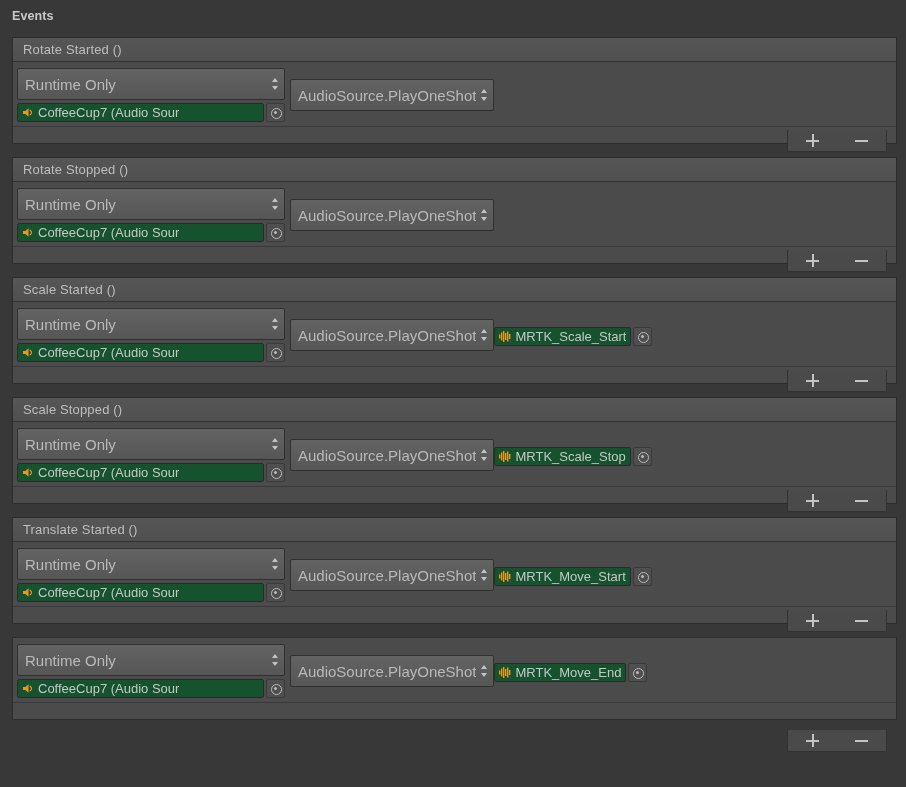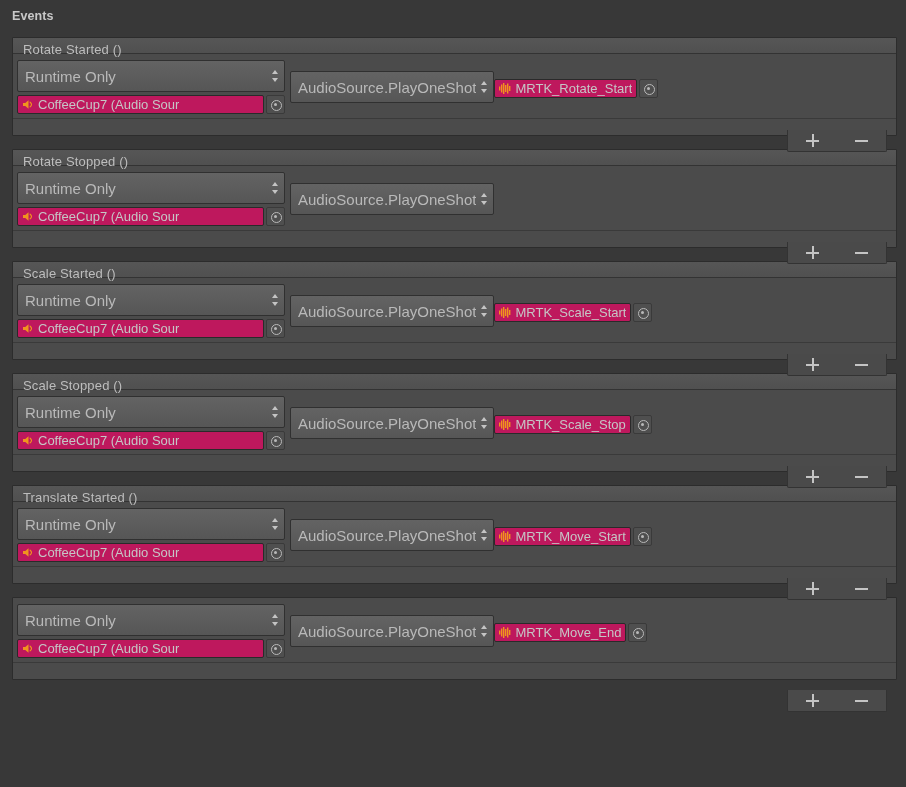--- a/index.html
+++ b/index.html
@@ -37,21 +37,21 @@
     margin: 0 9px 0 12px;
     background: #3c3c3c;
     border: 1px solid #2c2c2c;
     border-radius: 1px;
     position: relative;
   }
   .event-spacer { height: 13px; }
 
   
   .event-header {
-    height: 16px;
+    height: 24px;
     line-height: 24px;
     background: linear-gradient(#565656, #505050);
     border-bottom: 1px solid #333;
     padding-left: 10px;
     font-size: 13px;
     color: #bdbdbd;
     letter-spacing: 0.15px;
   }
 
   
@@ -102,21 +102,21 @@
     left: 2px;
     border-left: 3.5px solid transparent;
     border-right: 3.5px solid transparent;
   }
   .updown::before { top: 1px;  border-bottom: 4px solid #c4c4c4; }
   .updown::after  { bottom: 1px; border-top: 4px solid #c4c4c4; }
 
   
   .objfield {
     height: 19px;
-    background: #be185d;
+    background: #14532d;
     border: 1px solid #2a2a2a;
     border-radius: 2px;
     display: flex;
     align-items: center;
     padding: 0 4px 0 3px;
     font-size: 13px;
     color: #c6c6c6;
     flex: 1 1 auto;
     min-width: 0;
     overflow: hidden;
@@ -238,102 +238,149 @@
       </div>
     </div>
 
     <div class="listener-right">
       <div class="row">
         <div class="popup">
           <span class="popup-label">AudioSource.PlayOneShot</span>
           <span class="updown"></span>
         </div>
       </div>
+    </div>
+  </div>
+</div>
+    <div class="event-footer"></div>
+    <div class="plusminus" style="top: 92px;">
+      <div class="pm-btn">
+        <span class="plus-wrap"></span>
+      </div>
+      <div class="pm-btn">
+        <span class="bar-h"></span>
+      </div>
+    </div>
+  </div>
+  <div class="event-spacer"></div>
+
+  <div class="event-block">
+    <div class="event-header">Rotate Stopped ()</div>
+    <div class="listeners">
+  <div class="listener">
+    <div class="listener-left">
+      <div class="row">
+        <div class="popup">
+          <span class="popup-label">Runtime Only</span>
+          <span class="updown"></span>
+        </div>
+      </div>
+      <div class="row">
+        <div class="objfield">
+          <span class="icon">
+            <svg width="14" height="13" viewBox="0 0 14 13">
+              <path d="M2 5h2.3L7.5 2.2v8.6L4.3 8H2z" fill="#f0941e"></path>
+              <path d="M9.1 4.2c.9.7 1.4 1.7 1.4 2.3s-.5 1.6-1.4 2.3" stroke="#f0941e" stroke-width="1.1" fill="none" stroke-linecap="round"></path>
+            </svg>
+          </span>
+          <span class="obj-label">CoffeeCup7 (Audio Sour</span>
+        </div>
+        <div class="picker"></div>
+      </div>
+    </div>
+
+    <div class="listener-right">
+      <div class="row">
+        <div class="popup">
+          <span class="popup-label">AudioSource.PlayOneShot</span>
+          <span class="updown"></span>
+        </div>
+      </div>
+    </div>
+  </div>
+</div>
+    <div class="event-footer"></div>
+    <div class="plusminus" style="top: 92px;">
+      <div class="pm-btn">
+        <span class="plus-wrap"></span>
+      </div>
+      <div class="pm-btn">
+        <span class="bar-h"></span>
+      </div>
+    </div>
+  </div>
+  <div class="event-spacer"></div>
+
+  <div class="event-block">
+    <div class="event-header">Scale Started ()</div>
+    <div class="listeners">
+  <div class="listener">
+    <div class="listener-left">
+      <div class="row">
+        <div class="popup">
+          <span class="popup-label">Runtime Only</span>
+          <span class="updown"></span>
+        </div>
+      </div>
+      <div class="row">
+        <div class="objfield">
+          <span class="icon">
+            <svg width="14" height="13" viewBox="0 0 14 13">
+              <path d="M2 5h2.3L7.5 2.2v8.6L4.3 8H2z" fill="#f0941e"></path>
+              <path d="M9.1 4.2c.9.7 1.4 1.7 1.4 2.3s-.5 1.6-1.4 2.3" stroke="#f0941e" stroke-width="1.1" fill="none" stroke-linecap="round"></path>
+            </svg>
+          </span>
+          <span class="obj-label">CoffeeCup7 (Audio Sour</span>
+        </div>
+        <div class="picker"></div>
+      </div>
+    </div>
+
+    <div class="listener-right">
+      <div class="row">
+        <div class="popup">
+          <span class="popup-label">AudioSource.PlayOneShot</span>
+          <span class="updown"></span>
+        </div>
+      </div>
       <div class="row">
         <div class="objfield">
           <span class="icon">
             <svg width="14" height="13" viewBox="0 0 14 13">
               <g fill="#f0941e">
                 <rect x="1" y="4.5" width="1.4" height="4"></rect>
                 <rect x="3" y="2.5" width="1.4" height="8"></rect>
                 <rect x="5" y="1" width="1.4" height="11"></rect>
                 <rect x="7" y="3" width="1.4" height="7"></rect>
                 <rect x="9" y="1.5" width="1.4" height="10"></rect>
                 <rect x="11" y="4" width="1.4" height="5"></rect>
               </g>
             </svg>
           </span>
-          <span class="obj-label">MRTK_Rotate_Start</span>
+          <span class="obj-label">MRTK_Scale_Start</span>
         </div>
         <div class="picker"></div>
       </div>
     </div>
   </div>
 </div>
     <div class="event-footer"></div>
     <div class="plusminus" style="top: 92px;">
       <div class="pm-btn">
         <span class="plus-wrap"></span>
       </div>
       <div class="pm-btn">
         <span class="bar-h"></span>
       </div>
     </div>
   </div>
   <div class="event-spacer"></div>
 
   <div class="event-block">
-    <div class="event-header">Rotate Stopped ()</div>
-    <div class="listeners">
-  <div class="listener">
-    <div class="listener-left">
-      <div class="row">
-        <div class="popup">
-          <span class="popup-label">Runtime Only</span>
-          <span class="updown"></span>
-        </div>
-      </div>
-      <div class="row">
-        <div class="objfield">
-          <span class="icon">
-            <svg width="14" height="13" viewBox="0 0 14 13">
-              <path d="M2 5h2.3L7.5 2.2v8.6L4.3 8H2z" fill="#f0941e"></path>
-              <path d="M9.1 4.2c.9.7 1.4 1.7 1.4 2.3s-.5 1.6-1.4 2.3" stroke="#f0941e" stroke-width="1.1" fill="none" stroke-linecap="round"></path>
-            </svg>
-          </span>
-          <span class="obj-label">CoffeeCup7 (Audio Sour</span>
-        </div>
-        <div class="picker"></div>
-      </div>
-    </div>
-
-    <div class="listener-right">
-      <div class="row">
-        <div class="popup">
-          <span class="popup-label">AudioSource.PlayOneShot</span>
-          <span class="updown"></span>
-        </div>
-      </div>
-    </div>
-  </div>
-</div>
-    <div class="event-footer"></div>
-    <div class="plusminus" style="top: 92px;">
-      <div class="pm-btn">
-        <span class="plus-wrap"></span>
-      </div>
-      <div class="pm-btn">
-        <span class="bar-h"></span>
-      </div>
-    </div>
-  </div>
-  <div class="event-spacer"></div>
-
-  <div class="event-block">
-    <div class="event-header">Scale Started ()</div>
+    <div class="event-header">Scale Stopped ()</div>
     <div class="listeners">
   <div class="listener">
     <div class="listener-left">
       <div class="row">
         <div class="popup">
           <span class="popup-label">Runtime Only</span>
           <span class="updown"></span>
         </div>
       </div>
       <div class="row">
@@ -364,41 +411,41 @@
               <g fill="#f0941e">
                 <rect x="1" y="4.5" width="1.4" height="4"></rect>
                 <rect x="3" y="2.5" width="1.4" height="8"></rect>
                 <rect x="5" y="1" width="1.4" height="11"></rect>
                 <rect x="7" y="3" width="1.4" height="7"></rect>
                 <rect x="9" y="1.5" width="1.4" height="10"></rect>
                 <rect x="11" y="4" width="1.4" height="5"></rect>
               </g>
             </svg>
           </span>
-          <span class="obj-label">MRTK_Scale_Start</span>
+          <span class="obj-label">MRTK_Scale_Stop</span>
         </div>
         <div class="picker"></div>
       </div>
     </div>
   </div>
 </div>
     <div class="event-footer"></div>
     <div class="plusminus" style="top: 92px;">
       <div class="pm-btn">
         <span class="plus-wrap"></span>
       </div>
       <div class="pm-btn">
         <span class="bar-h"></span>
       </div>
     </div>
   </div>
   <div class="event-spacer"></div>
 
   <div class="event-block">
-    <div class="event-header">Scale Stopped ()</div>
+    <div class="event-header">Translate Started ()</div>
     <div class="listeners">
   <div class="listener">
     <div class="listener-left">
       <div class="row">
         <div class="popup">
           <span class="popup-label">Runtime Only</span>
           <span class="updown"></span>
         </div>
       </div>
       <div class="row">
@@ -429,41 +476,40 @@
               <g fill="#f0941e">
                 <rect x="1" y="4.5" width="1.4" height="4"></rect>
                 <rect x="3" y="2.5" width="1.4" height="8"></rect>
                 <rect x="5" y="1" width="1.4" height="11"></rect>
                 <rect x="7" y="3" width="1.4" height="7"></rect>
                 <rect x="9" y="1.5" width="1.4" height="10"></rect>
                 <rect x="11" y="4" width="1.4" height="5"></rect>
               </g>
             </svg>
           </span>
-          <span class="obj-label">MRTK_Scale_Stop</span>
+          <span class="obj-label">MRTK_Move_Start</span>
         </div>
         <div class="picker"></div>
       </div>
     </div>
   </div>
 </div>
     <div class="event-footer"></div>
     <div class="plusminus" style="top: 92px;">
       <div class="pm-btn">
         <span class="plus-wrap"></span>
       </div>
       <div class="pm-btn">
         <span class="bar-h"></span>
       </div>
     </div>
   </div>
   <div class="event-spacer"></div>
 
   <div class="event-block">
-    <div class="event-header">Translate Started ()</div>
     <div class="listeners">
   <div class="listener">
     <div class="listener-left">
       <div class="row">
         <div class="popup">
           <span class="popup-label">Runtime Only</span>
           <span class="updown"></span>
         </div>
       </div>
       <div class="row">
@@ -494,96 +540,32 @@
               <g fill="#f0941e">
                 <rect x="1" y="4.5" width="1.4" height="4"></rect>
                 <rect x="3" y="2.5" width="1.4" height="8"></rect>
                 <rect x="5" y="1" width="1.4" height="11"></rect>
                 <rect x="7" y="3" width="1.4" height="7"></rect>
                 <rect x="9" y="1.5" width="1.4" height="10"></rect>
                 <rect x="11" y="4" width="1.4" height="5"></rect>
               </g>
             </svg>
           </span>
-          <span class="obj-label">MRTK_Move_Start</span>
+          <span class="obj-label">MRTK_Move_End</span>
         </div>
         <div class="picker"></div>
       </div>
     </div>
   </div>
 </div>
     <div class="event-footer"></div>
     <div class="plusminus" style="top: 92px;">
       <div class="pm-btn">
         <span class="plus-wrap"></span>
       </div>
       <div class="pm-btn">
         <span class="bar-h"></span>
       </div>
     </div>
   </div>
   <div class="event-spacer"></div>
-
-  <div class="event-block">
-    <div class="listeners">
-  <div class="listener">
-    <div class="listener-left">
-      <div class="row">
-        <div class="popup">
-          <span class="popup-label">Runtime Only</span>
-          <span class="updown"></span>
-        </div>
-      </div>
-      <div class="row">
-        <div class="objfield">
-          <span class="icon">
-            <svg width="14" height="13" viewBox="0 0 14 13">
-              <path d="M2 5h2.3L7.5 2.2v8.6L4.3 8H2z" fill="#f0941e"></path>
-              <path d="M9.1 4.2c.9.7 1.4 1.7 1.4 2.3s-.5 1.6-1.4 2.3" stroke="#f0941e" stroke-width="1.1" fill="none" stroke-linecap="round"></path>
-            </svg>
-          </span>
-          <span class="obj-label">CoffeeCup7 (Audio Sour</span>
-        </div>
-        <div class="picker"></div>
-      </div>
-    </div>
-
-    <div class="listener-right">
-      <div class="row">
-        <div class="popup">
-          <span class="popup-label">AudioSource.PlayOneShot</span>
-          <span class="updown"></span>
-        </div>
-      </div>
-      <div class="row">
-        <div class="objfield">
-          <span class="icon">
-            <svg width="14" height="13" viewBox="0 0 14 13">
-              <g fill="#f0941e">
-                <rect x="1" y="4.5" width="1.4" height="4"></rect>
-                <rect x="3" y="2.5" width="1.4" height="8"></rect>
-                <rect x="5" y="1" width="1.4" height="11"></rect>
-                <rect x="7" y="3" width="1.4" height="7"></rect>
-                <rect x="9" y="1.5" width="1.4" height="10"></rect>
-                <rect x="11" y="4" width="1.4" height="5"></rect>
-              </g>
-            </svg>
-          </span>
-          <span class="obj-label">MRTK_Move_End</span>
-        </div>
-        <div class="picker"></div>
-      </div>
-    </div>
-  </div>
-</div>
-    <div class="event-footer"></div>
-    <div class="plusminus" style="top: 92px;">
-      <div class="pm-btn">
-        <span class="plus-wrap"></span>
-      </div>
-      <div class="pm-btn">
-        <span class="bar-h"></span>
-      </div>
-    </div>
-  </div>
-  <div class="event-spacer"></div>
 </div>
 </div>
 
 </body></html>

